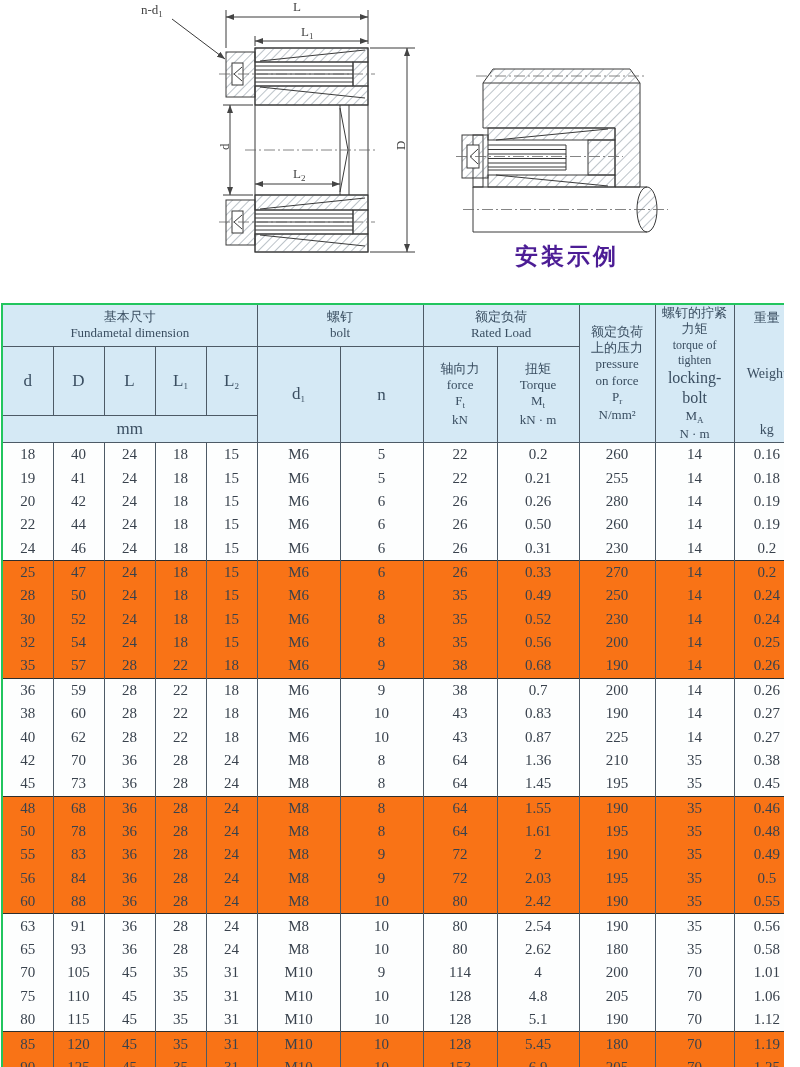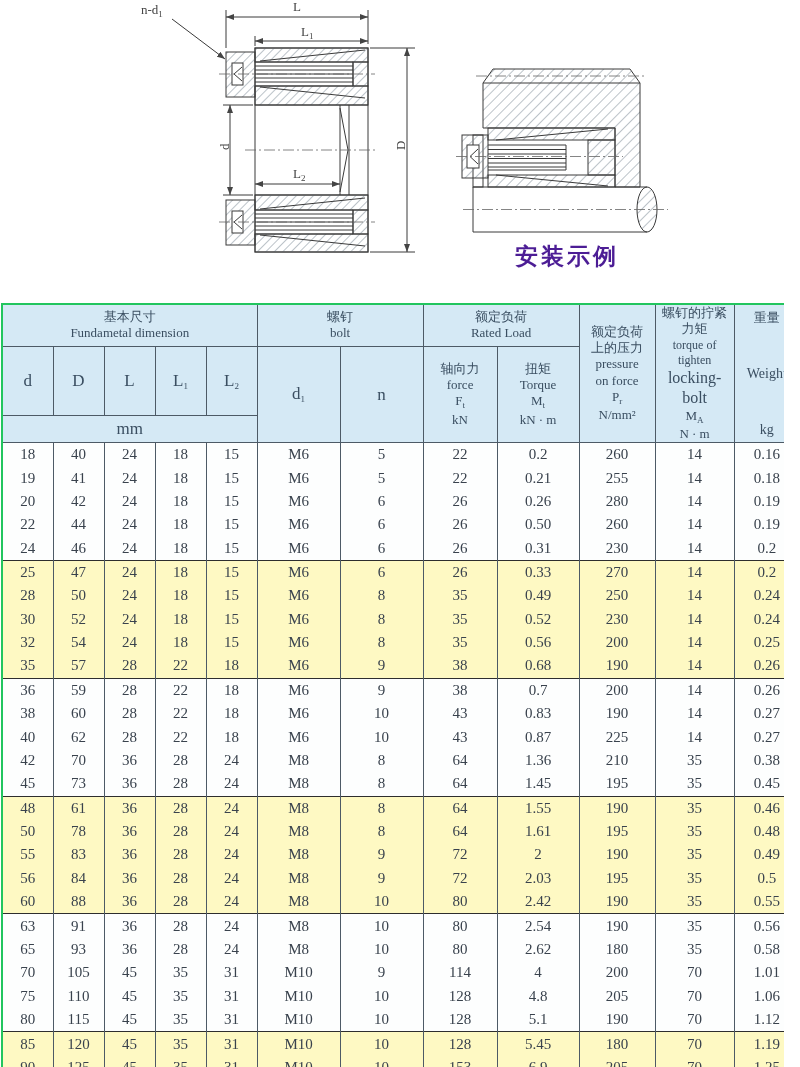--- a/index.html
+++ b/index.html
@@ -16,21 +16,21 @@
         border:2px solid #22c55e;}
   th,td{border:1px solid #4d5a66;text-align:center;vertical-align:middle;
         padding:0;font-weight:normal;overflow:hidden;}
   thead th{background:#d5e9f5;color:#3a4e61;font-size:13px;line-height:1.25;}
   thead tr.r1{height:42px;} thead tr.r2{height:50px;} thead tr.r3{height:27px;}
   th.sym{font-size:17px;}
   th.mmrow{font-size:17px;}
   td{font-size:15px;color:#39424d;}
   tbody{border-top:1.4px solid #2e2e2e;}
   tbody td{border-top:none;border-bottom:none;}
-  tbody.hl{background:#fef9c3;}
+  tbody.hl{background:#f97316;}
   tbody.wh{background:#fdfefe;}
   sub.s{font-size:9px;vertical-align:-3px;}
   .vcell{display:flex;flex-direction:column;justify-content:space-between;height:100%;
          padding:5px 0 4px 0;box-sizing:border-box;}
   .vcell .big{font-size:14px;}
 </style>
 </head>
 <body>
 
 <div class="page">
@@ -472,21 +472,21 @@
             <td>64</td>
             <td>1.45</td>
             <td>195</td>
             <td>35</td>
             <td>0.45</td>
           </tr>
         </tbody>
         <tbody class="hl">
           <tr>
             <td>48</td>
-            <td>61</td>
+            <td>68</td>
             <td>36</td>
             <td>28</td>
             <td>24</td>
             <td>M8</td>
             <td>8</td>
             <td>64</td>
             <td>1.55</td>
             <td>190</td>
             <td>35</td>
             <td>0.46</td>

